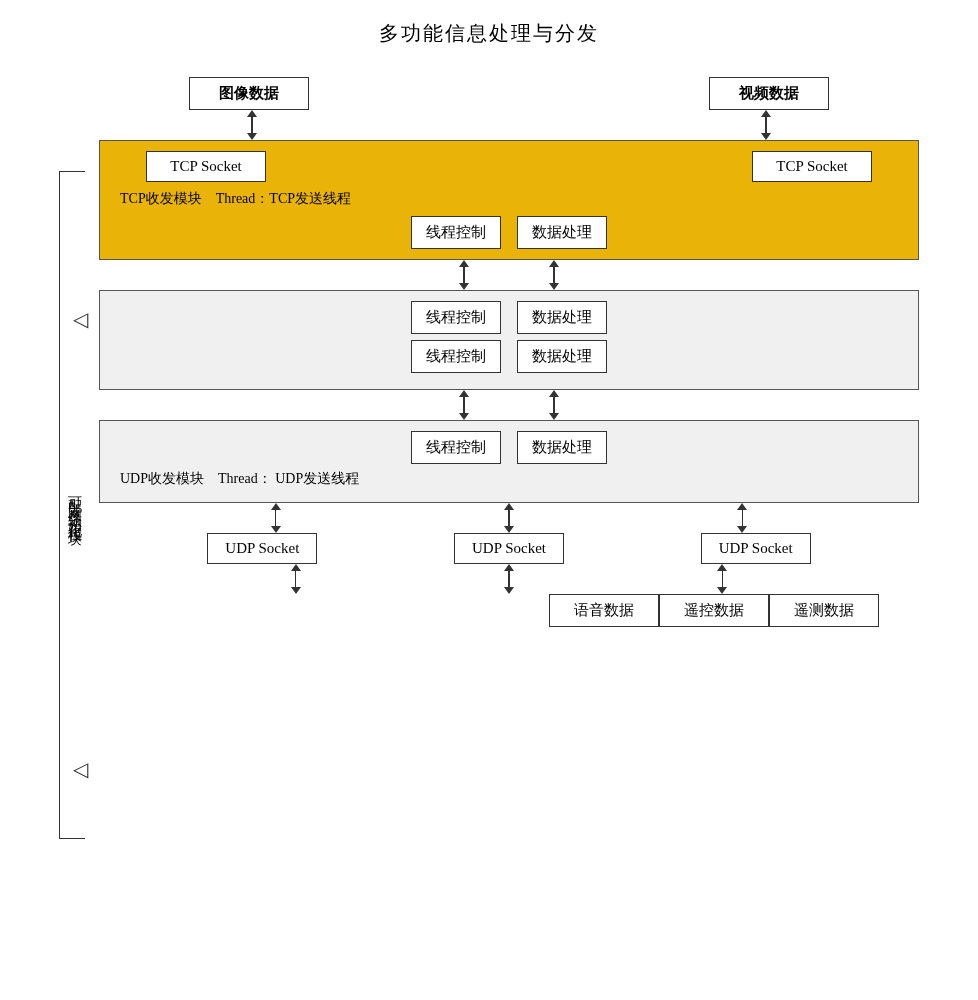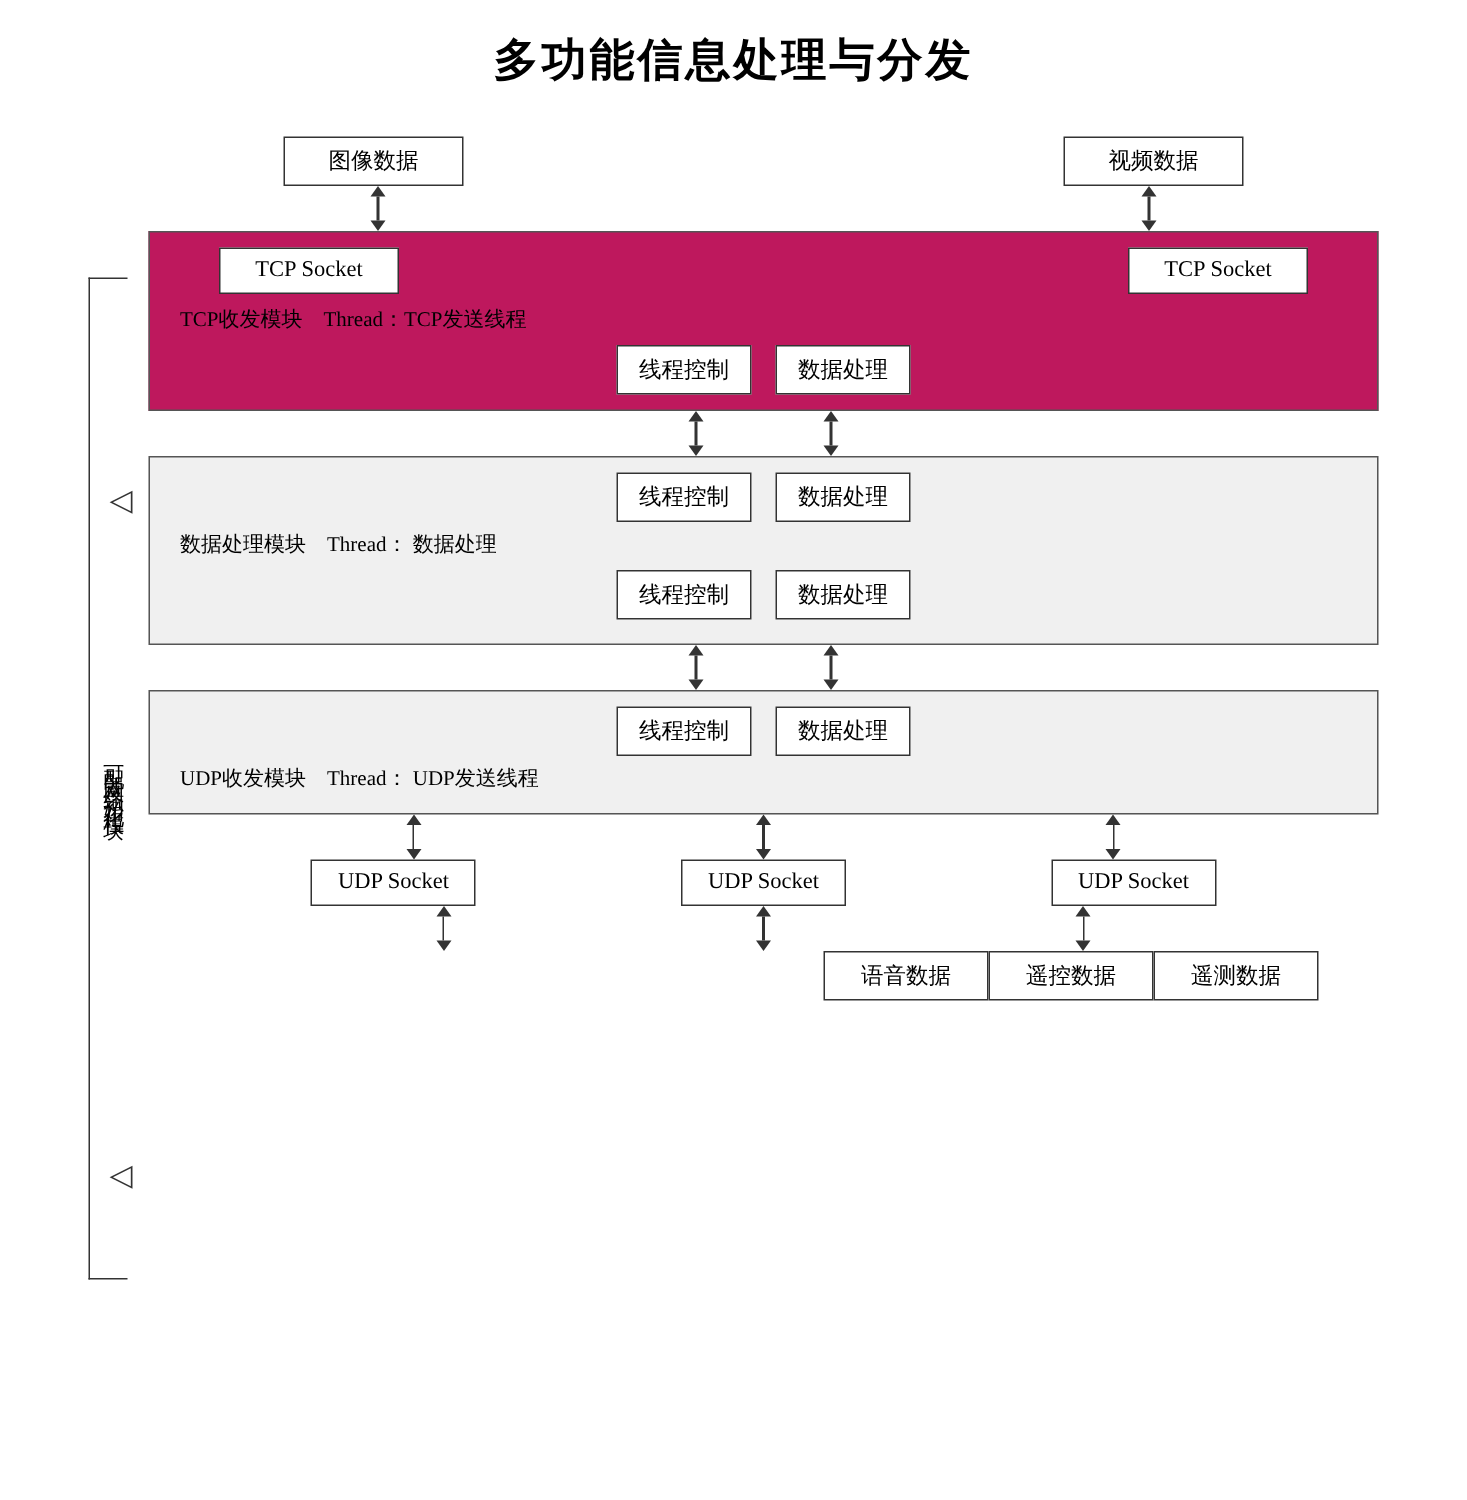--- a/index.html
+++ b/index.html
@@ -14,39 +14,39 @@
     }
     .page {
       width: 978px;
       min-height: 1000px;
       background: #fff;
       padding: 20px 40px;
       position: relative;
     }
     .main-title {
       text-align: center;
-      font-size: 30px;
-      font-weight: bold;
+      font-size: 20px;
+      font-weight: normal;
       margin-bottom: 30px;
       letter-spacing: 2px;
     }
     .box {
       border: 1px solid #333;
       background: #fff;
       padding: 6px 14px;
       font-size: 15px;
       white-space: nowrap;
       text-align: center;
       min-width: 90px;
     }
 
     
     .tcp-module {
       border: 1.5px solid #555;
-      background: #be185d;
+      background: #eab308;
       padding: 10px 16px 10px 16px;
       position: relative;
     }
     .data-proc-module {
       border: 1.5px solid #555;
       background: #f0f0f0;
       padding: 10px 16px 10px 16px;
       position: relative;
       margin-top: 0;
     }
@@ -100,21 +100,21 @@
     <div style="position:absolute; left:2px; top:94px; width:26px; height:668px; display:flex; align-items:center; justify-content:center; z-index:3;">
       <span style="writing-mode:vertical-rl; text-orientation:upright; font-size:14px; letter-spacing:4px; line-height:1.2;">可配置网络初始化模块</span>
     </div>
 
     <div style="position:absolute; left:14px; top:230px; z-index:5; font-size:20px; color:#333;">◁</div>
 
     <div style="position:absolute; left:14px; top:680px; z-index:5; font-size:20px; color:#333;">◁</div>
 
     <div style="margin-left:40px; width:820px;">
 
-      <div style="display:flex; justify-content:space-between; padding:0 90px; margin-bottom:0;">
+      <div style="display:flex; justify-content:space-between; padding:0 90px; margin-bottom:0;font-weight:bold;">
         <div class="box" style="min-width:120px;">图像数据</div>
         <div class="box" style="min-width:120px;">视频数据</div>
       </div>
 
       <div style="display:flex; justify-content:space-between; padding:0 148px; height:30px;">
 
         <div class="v-arrow-both" style="height:30px;">
           <div class="ah-up"></div>
           <div class="v-line" style="height:16px;"></div>
           <div class="ah-down"></div>
@@ -159,25 +159,20 @@
         </div>
       </div>
 
       <div class="data-proc-module">
 
         <div class="two-boxes-row" style="margin-bottom:6px;">
           <div class="box">线程控制</div>
           <div class="box">数据处理</div>
         </div>
 
-        <div style="font-size:14px; margin: 4px 0 8px 4px;">
-          <span>数据处理模块</span>
-          &nbsp;&nbsp;
-          <span>Thread：  数据处理</span>
-        </div>
 
         <div class="two-boxes-row" style="margin-bottom:6px;">
           <div class="box">线程控制</div>
           <div class="box">数据处理</div>
         </div>
       </div>
 
       <div style="display:flex; justify-content:center; gap:80px; height:30px;">
         <div class="v-arrow-both" style="height:30px;">
           <div class="ah-up"></div>

